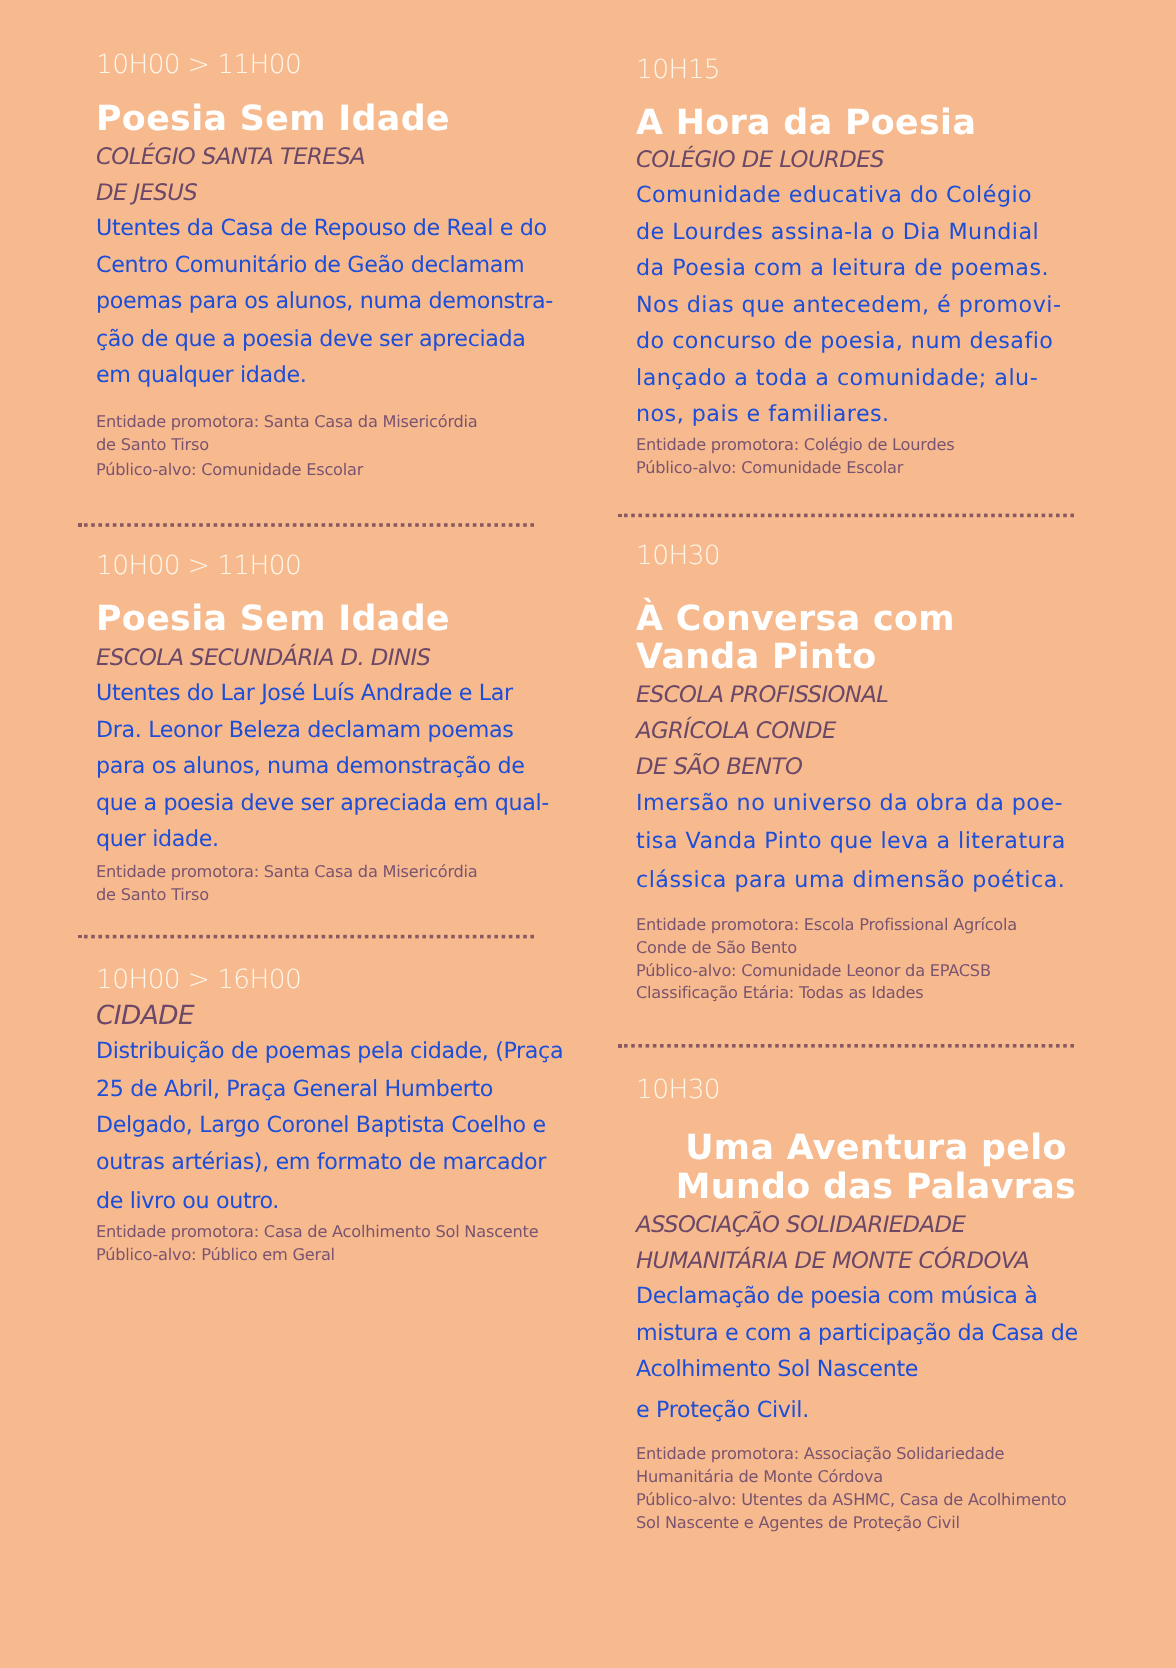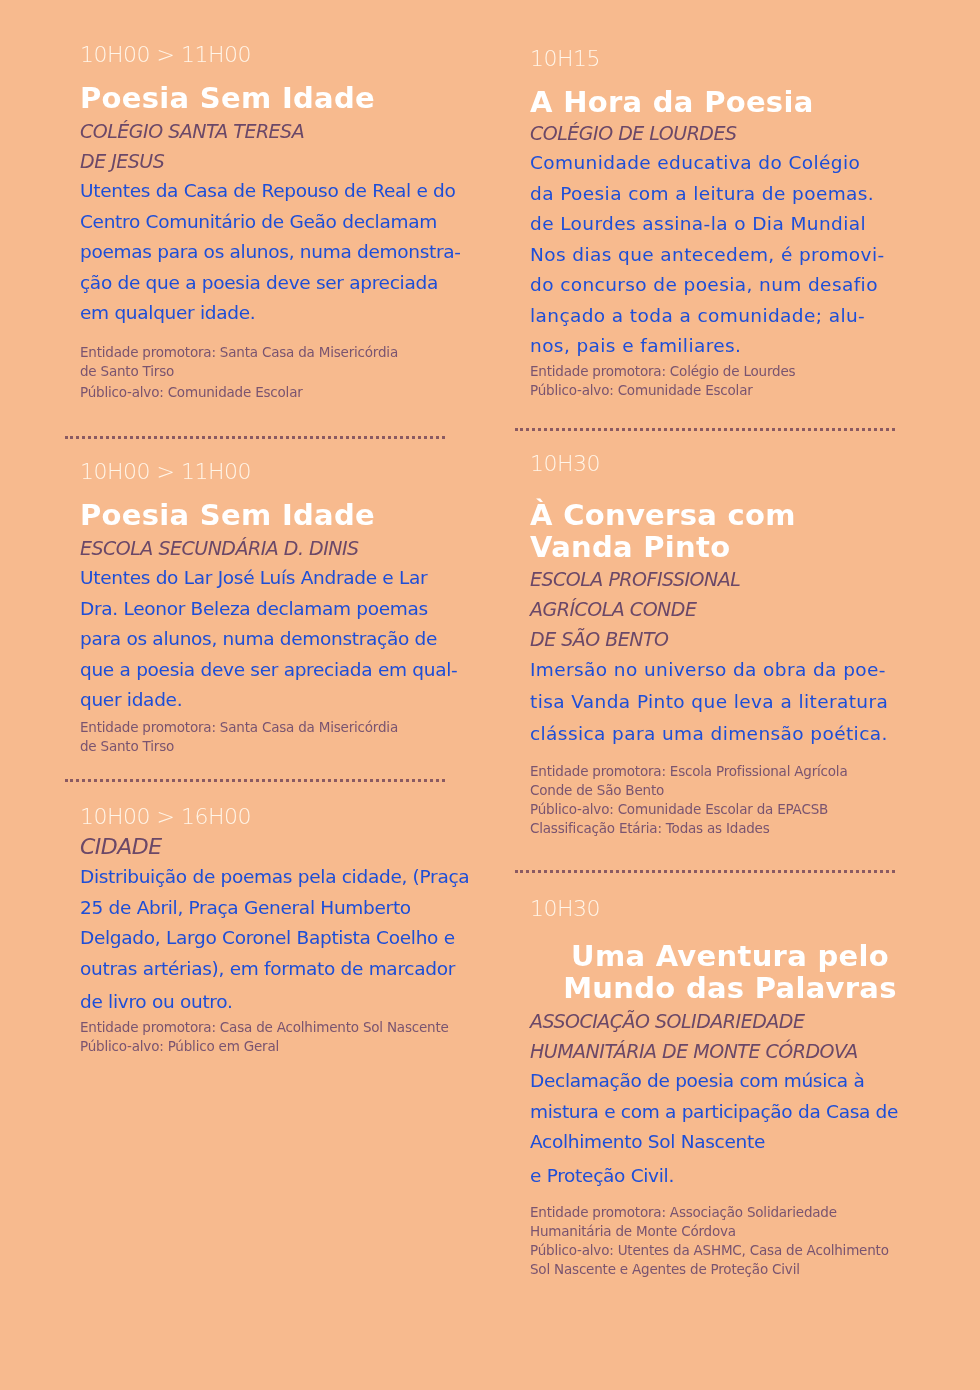--- a/index.html
+++ b/index.html
@@ -134,22 +134,22 @@
   <div class="event" style="top:44px;">
     <p class="time">10H15</p>
     <h2 class="title" style="margin-top:12px;">
       <span class="line">A Hora da Poesia</span>
     </h2>
     <div class="venue" style="margin-top:0px;">
       <span class="line">COLÉGIO DE LOURDES</span>
     </div>
     <div class="desc" style="letter-spacing:0.4px;">
       <span class="line">Comunidade educativa do Colégio</span>
+      <span class="line">de Lourdes assina-la o Dia Mundial</span>
       <span class="line">da Poesia com a leitura de poemas.</span>
-      <span class="line">de Lourdes assina-la o Dia Mundial</span>
       <span class="line">Nos dias que antecedem, é promovi-</span>
       <span class="line">do concurso de poesia, num desafio</span>
       <span class="line">lançado a toda a comunidade; alu-</span>
       <span class="line">nos, pais e familiares.</span>
     </div>
     <div class="meta">
       <span class="line">Entidade promotora: Colégio de Lourdes</span>
       <span class="line">Público-alvo: Comunidade Escolar</span>
     </div>
   </div>
@@ -168,21 +168,21 @@
       <span class="line">DE SÃO BENTO</span>
     </div>
     <div class="desc" style="letter-spacing:0.4px; line-height:32px;">
       <span class="line">Imersão no universo da obra da poe-</span>
       <span class="line">tisa Vanda Pinto que leva a literatura</span>
       <span class="line">clássica para uma dimensão poética.</span>
     </div>
     <div class="meta" style="margin-top:12px;">
       <span class="line">Entidade promotora: Escola Profissional Agrícola</span>
       <span class="line">Conde de São Bento</span>
-      <span class="line">Público-alvo: Comunidade Escolar da EPACSB</span>
+      <span class="line">Público-alvo: Comunidade Leonor da EPACSB</span>
       <span class="line">Classificação Etária: Todas as Idades</span>
     </div>
   </div>
 
   <div class="sep" style="top:870px; left:-15px; width:380px;"></div>
 
   <div class="event" style="top:894px;">
     <p class="time">10H30</p>
     <h2 class="title" style="margin-top:16px;text-align:center;">
       <span class="line">Uma Aventura pelo</span>

